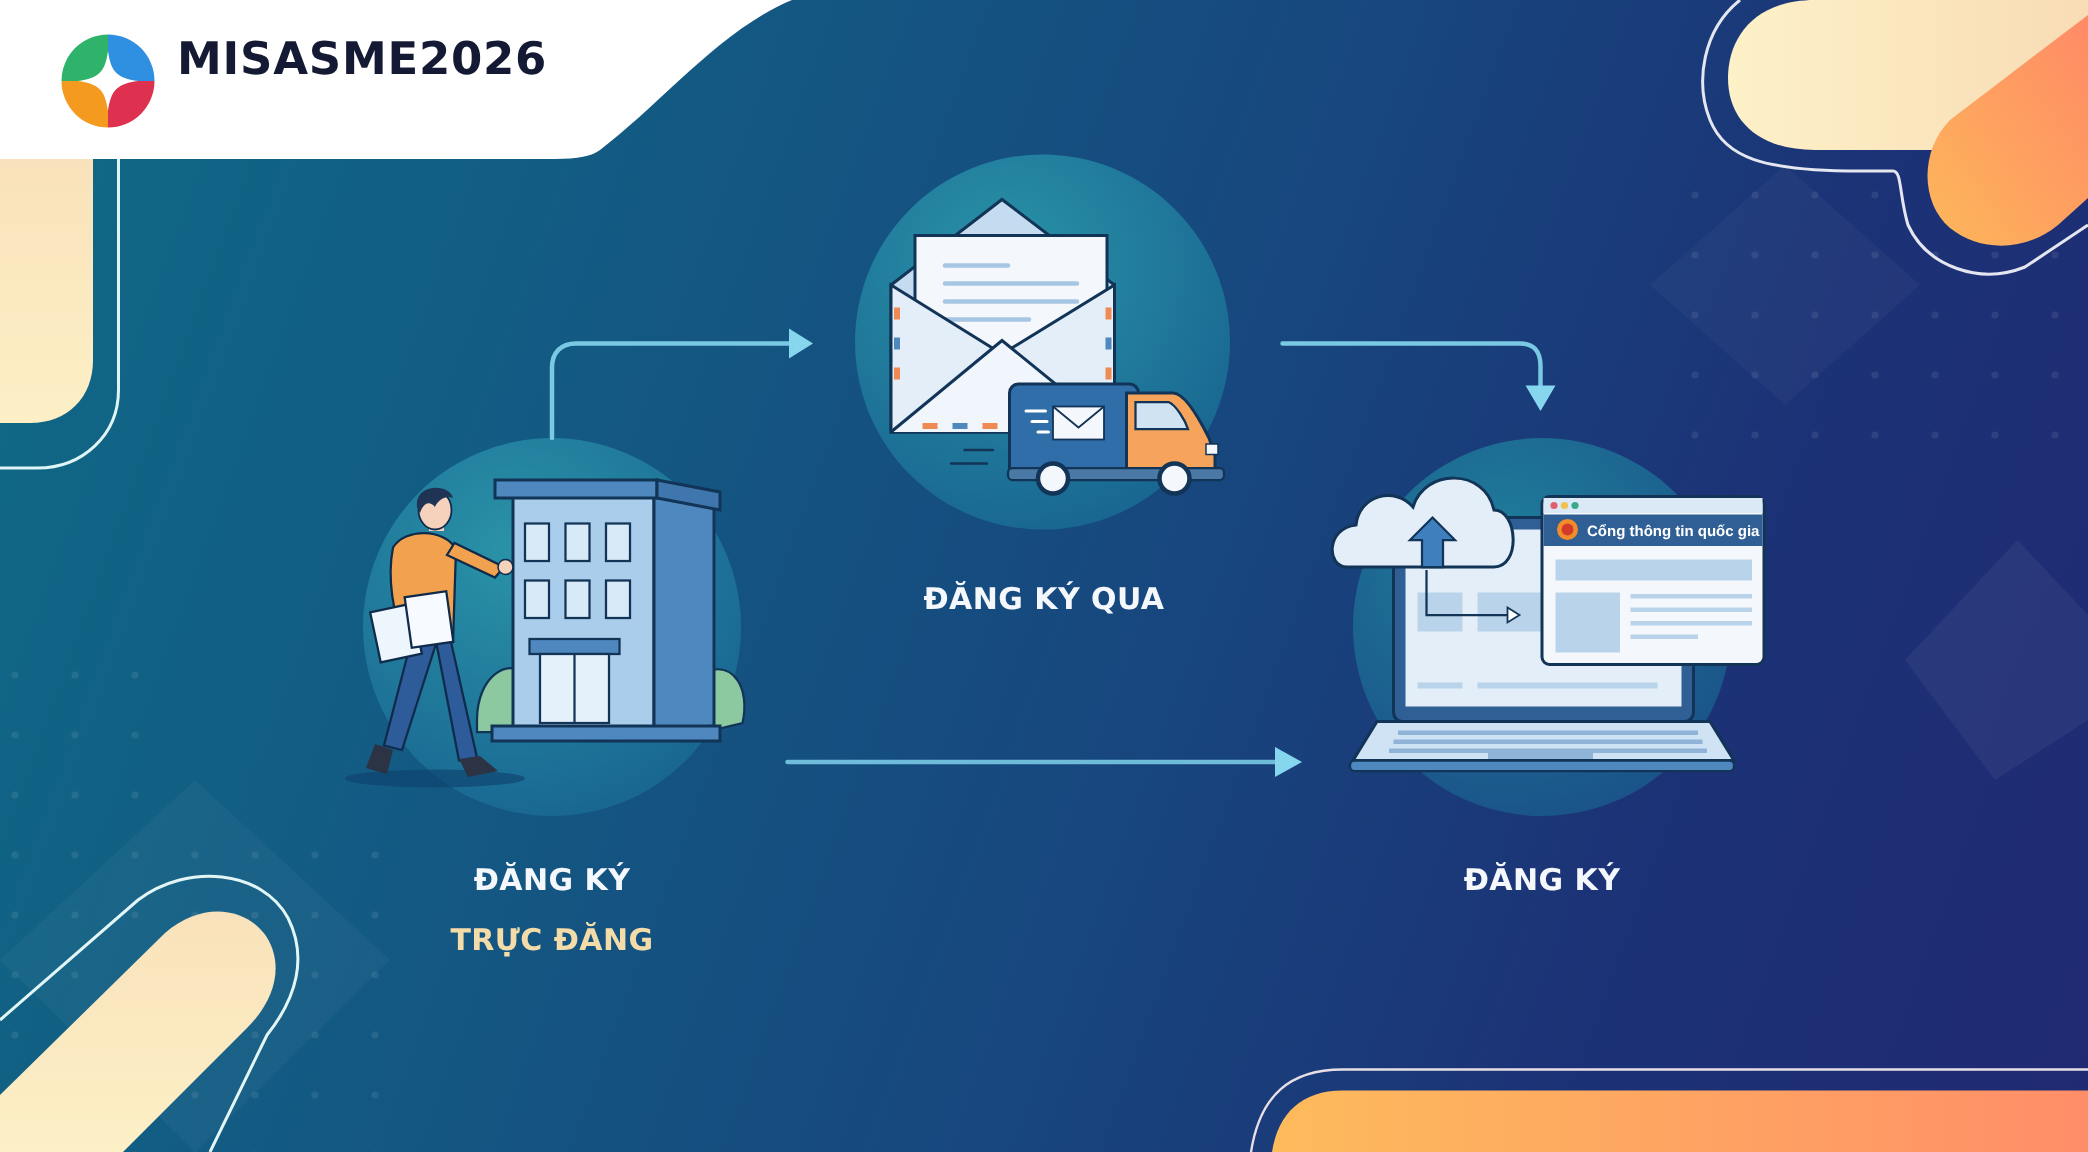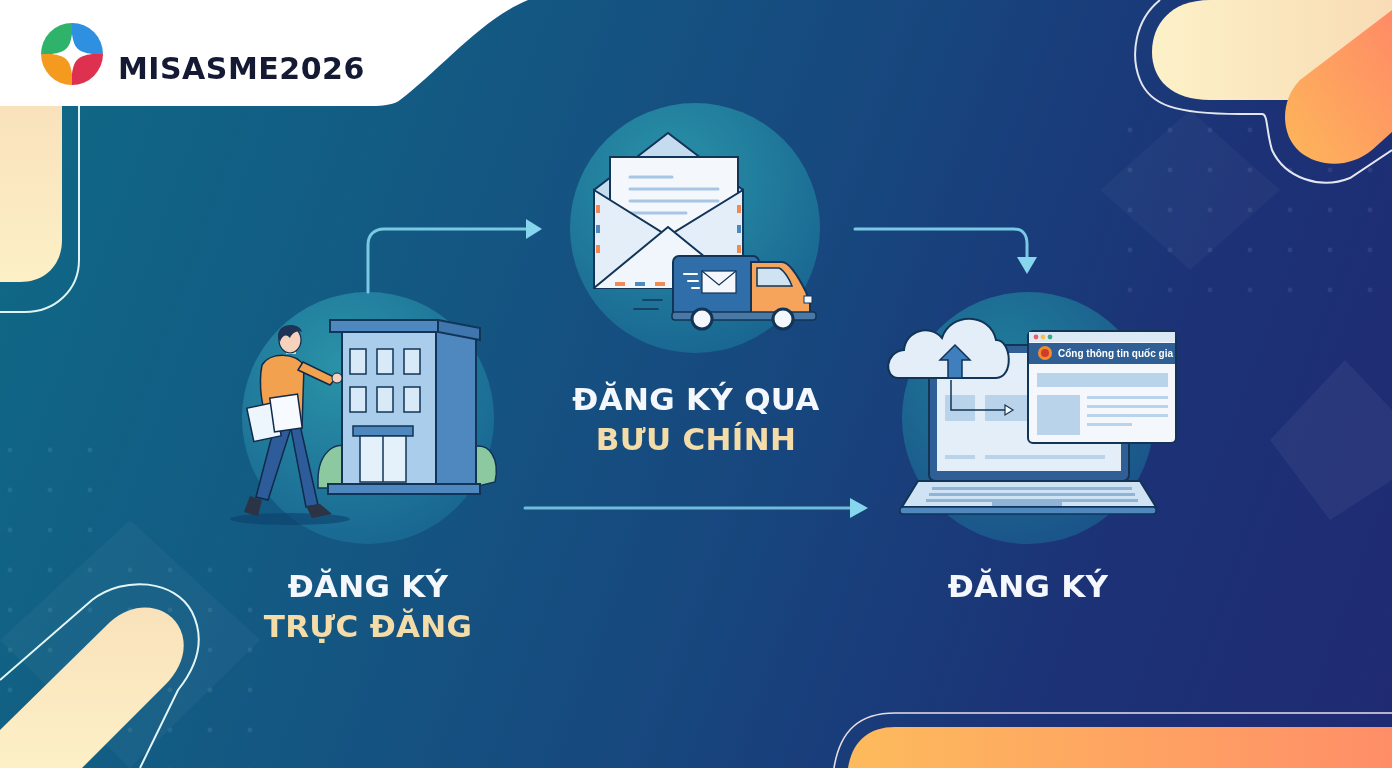--- a/index.html
+++ b/index.html
@@ -6,32 +6,32 @@
   html, body { width: 1392px; height: 768px; overflow: hidden; }
   body {
     position: relative;
     font-family: "DejaVu Sans", sans-serif;
     background: linear-gradient(110deg, #0f6a86 0%, #135a83 28%, #17477e 55%, #1c3276 78%, #202a72 100%);
   }
   .layer { position: absolute; left: 0; top: 0; width: 1392px; height: 768px; }
 
   
   .brand {
-    position: absolute; left: 40px; top: 22px; display: flex; align-items: flex-end; gap: 14px;
+    position: absolute; left: 40px; top: 22px; display: flex; align-items: flex-start; gap: 14px;
   }
   .brand-logo { width: 64px; height: 64px; }
   .brand-name {
     font-family: "DejaVu Sans", sans-serif; font-weight: bold; font-size: 30px;
     color: #141a33; letter-spacing: 0.5px;
   }
 
   .step-label {
     position: absolute; text-align: center;
     font-family: "DejaVu Sans", sans-serif; font-weight: bold;
-    font-size: 31px; line-height: 40px; letter-spacing: 0.3px;
+    font-size: 20px; line-height: 40px; letter-spacing: 0.3px;
   }
   .step-label .l1 { color: #f4f7fb; display: block; }
   .step-label .l2 { color: #f3dca8; display: block; }
 
   .portal-title {
     font-family: "Liberation Sans", sans-serif; font-size: 10px; font-weight: bold; fill: #ffffff;
   }
 </style>
 </head>
 <body>
@@ -258,18 +258,17 @@
   </g>
 </svg>
 
 <div class="step-label" style="left:258px; top:566px; width:220px;">
   <span class="l1">ĐĂNG KÝ</span>
   <span class="l2">TRỰC ĐĂNG</span>
 </div>
 
 <div class="step-label" style="left:566px; top:379px; width:260px;">
   <span class="l1">ĐĂNG KÝ QUA</span>
-  <span class="l2">BƯU CHÍNH</span>
 </div>
 
 <div class="step-label" style="left:918px; top:566px; width:220px;">
   <span class="l1">ĐĂNG KÝ</span>
 </div>
 
 </body></html>

